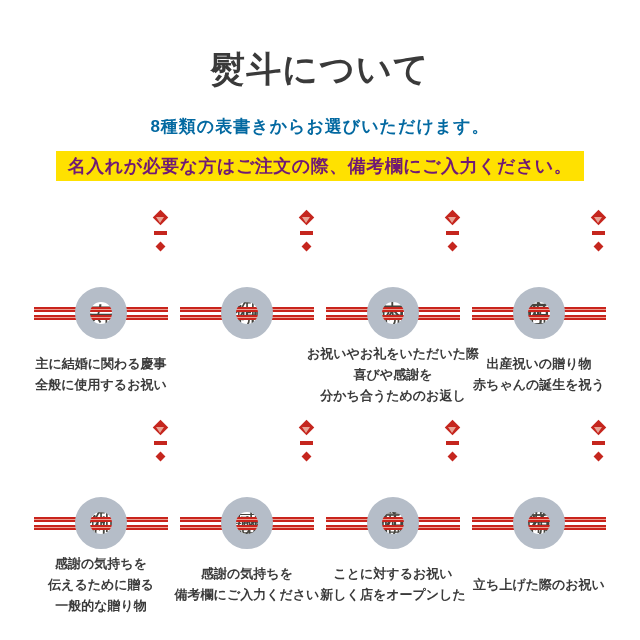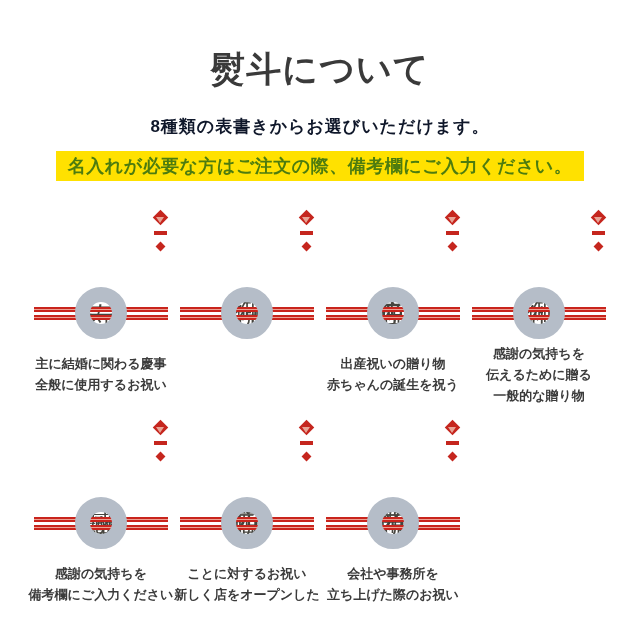--- a/index.html
+++ b/index.html
@@ -9,25 +9,25 @@
     -webkit-font-smoothing:antialiased;
   }
   .page{width:640px;height:640px;position:relative;background:#fff;}
 
   .page-title{
     margin:0;padding-top:46px;text-align:center;
     font-size:35px;font-weight:700;color:#3a3a3a;letter-spacing:1px;
   }
   .subtitle{
     margin:22px 0 0;text-align:center;
-    font-size:17px;font-weight:700;color:#0f172a;letter-spacing:1px;
+    font-size:17px;font-weight:700;color:#0369a1;letter-spacing:1px;
   }
   .notice-wrap{text-align:center;margin-top:13px;}
   .notice{
-    display:inline-block;background:#ffe100;color:#4d7c0f;
+    display:inline-block;background:#ffe100;color:#701a75;
     font-size:18px;font-weight:700;line-height:22px;
     padding:4px 12px;letter-spacing:0.5px;
   }
 
   .grid{
     width:584px;margin:26px auto 0;
     display:flex;flex-wrap:wrap;row-gap:8px;
   }
   .card{width:146px;}
 
@@ -126,20 +126,39 @@
       </div>
     </div>
     <div class="mizuhiki">
       <div class="cord"></div>
       <div class="ring"></div>
     </div>
     <div class="desc">
         </div>
   </div>
 
+  <div class="card">
+    <div class="head">
+      <div class="label">内祝</div>
+      <div class="ornament">
+        <span class="dia-big"></span>
+        <span class="bar"></span>
+        <span class="dia-small"></span>
+      </div>
+    </div>
+    <div class="mizuhiki">
+      <div class="cord"></div>
+      <div class="ring"></div>
+    </div>
+    <div class="desc">
+          <div>お祝いやお礼をいただいた際</div>
+          <div>喜びや感謝を</div>
+          <div>分かち合うためのお返し</div>
+        </div>
+  </div>
 
   <div class="card">
     <div class="head">
       <div class="label">出産祝</div>
       <div class="ornament">
         <span class="dia-big"></span>
         <span class="bar"></span>
         <span class="dia-small"></span>
       </div>
     </div>
@@ -218,18 +237,17 @@
         <span class="dia-big"></span>
         <span class="bar"></span>
         <span class="dia-small"></span>
       </div>
     </div>
     <div class="mizuhiki">
       <div class="cord"></div>
       <div class="ring"></div>
     </div>
     <div class="desc">
-          <div>会社や事務所を</div>
           <div>立ち上げた際のお祝い</div>
         </div>
   </div>
 </div>
 </div>
 
 </body></html>

